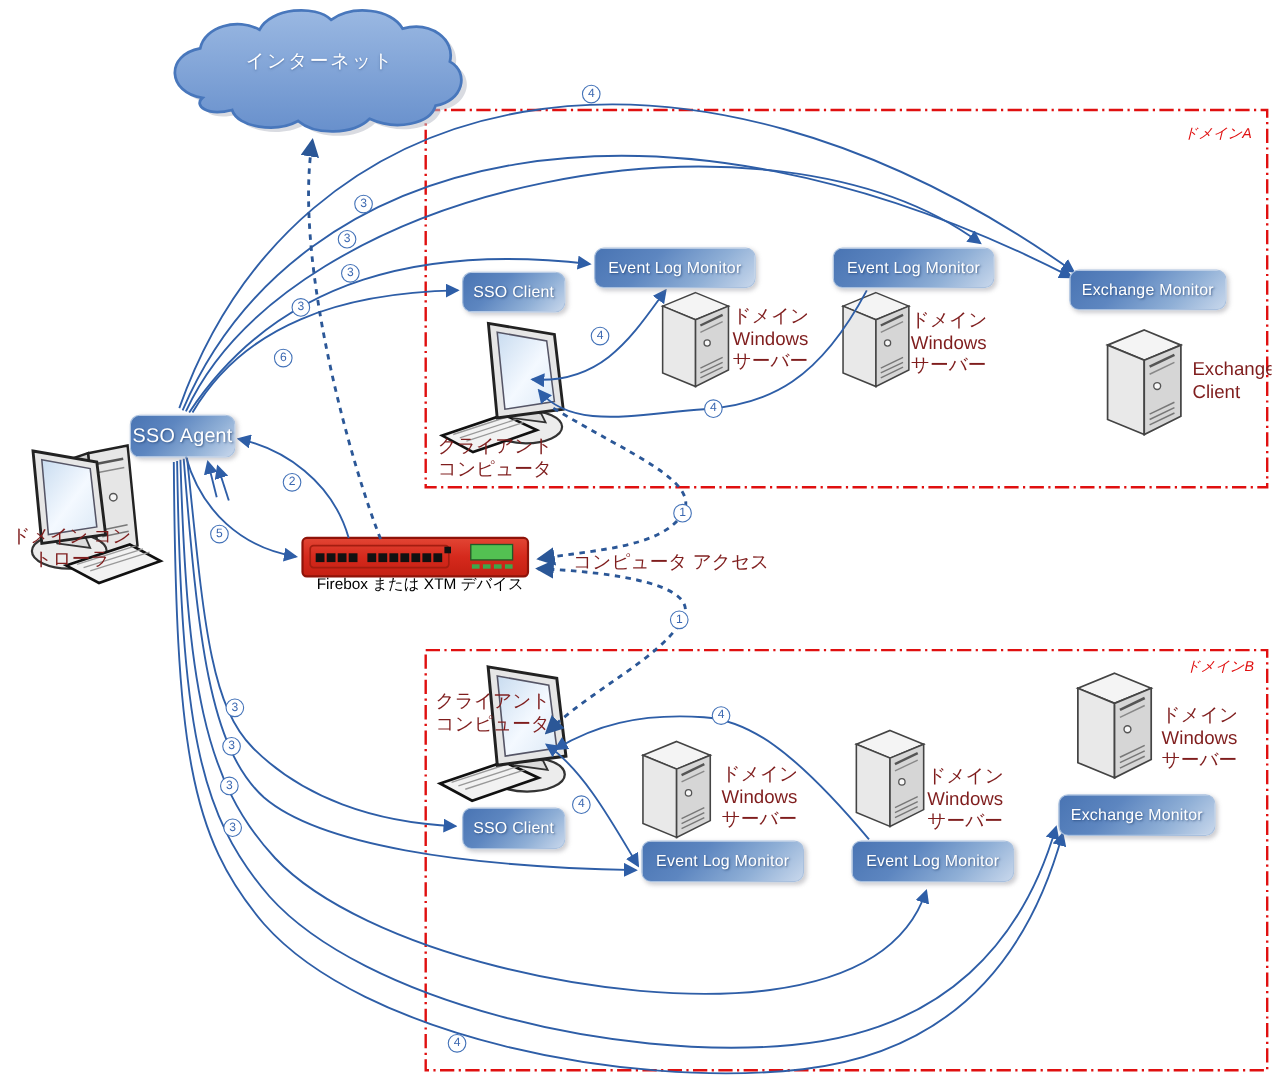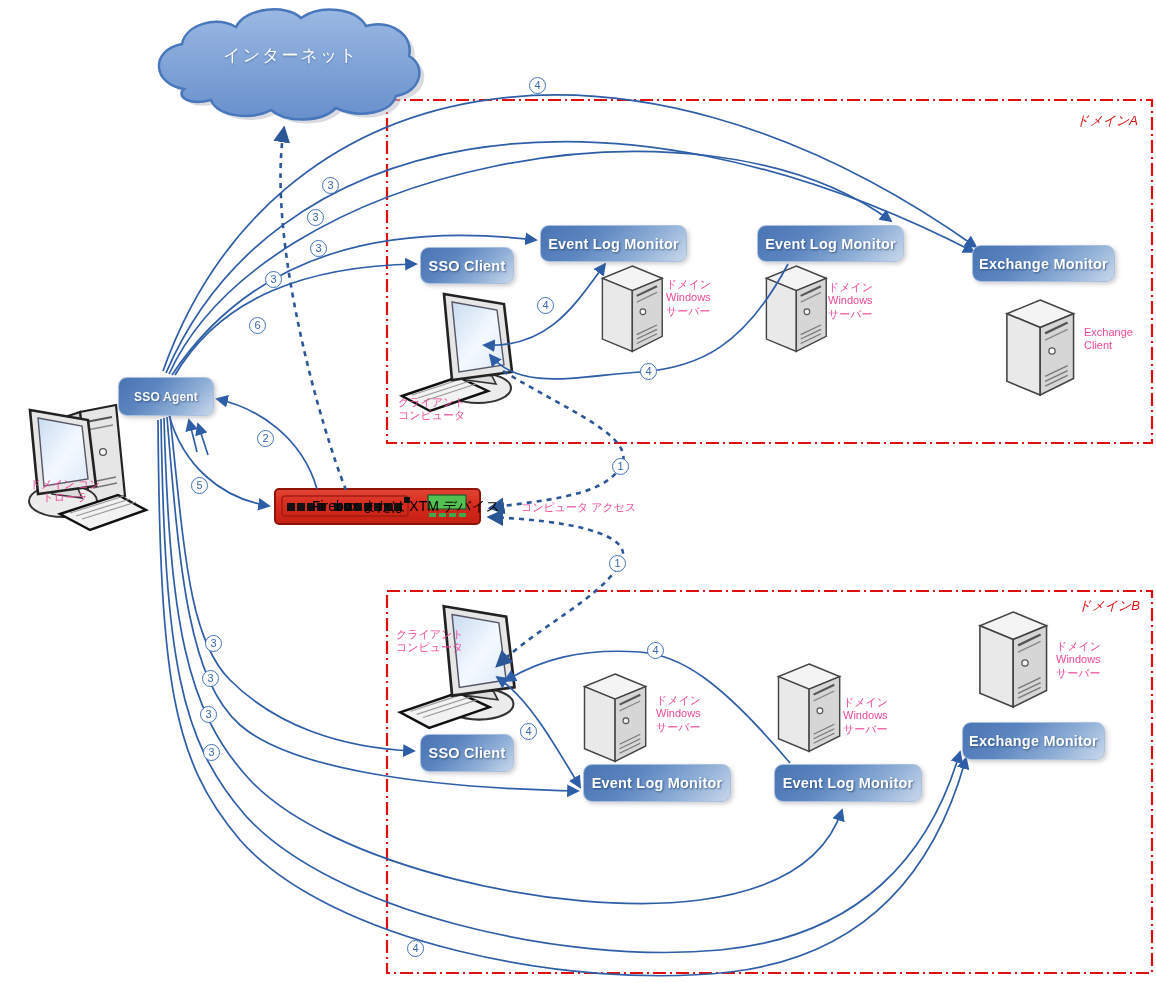--- a/index.html
+++ b/index.html
@@ -1,24 +1,24 @@
 <!DOCTYPE html>
 <html><head>
 <meta charset="utf-8">
 <style>
   html,body{margin:0;padding:0;background:#fff;}
   #stage{position:relative;width:1156px;height:983px;background:#fff;overflow:hidden;
          font-family:"Liberation Sans","DejaVu Sans",sans-serif;padding-left:40px;}
   #vector{position:absolute;left:0;top:0;}
   .btn{position:absolute;display:flex;align-items:center;justify-content:center;
-       border-radius:9px;color:#fff;font-weight:bold;font-size:14.5px;
+       border-radius:9px;color:#fff;font-weight:normal;font-size:14.5px;
        background:linear-gradient(135deg,#4974b3 0%,#5d86c0 35%,#8fafd6 70%,#c9d8ec 100%);
        border:1px solid #a9c0de;text-shadow:1px 1px 2px rgba(25,55,105,.65);
        box-shadow:2px 2px 4px rgba(130,130,140,.4);letter-spacing:.2px;text-align:right;}
-  .lbl{position:absolute;font-size:11px;color:#ec4899;line-height:1.22;white-space:pre-line;}
+  .lbl{position:absolute;font-size:17px;color:#7f1d1d;line-height:1.22;white-space:pre-line;}
   .lbl.center{text-align:center;}
   .domlbl{position:absolute;font-size:13px;color:#e01010;font-style:italic;
           width:80px;text-align:right;white-space:nowrap;}
   .cloudlbl{position:absolute;left:196px;top:44px;width:190px;text-align:center;
             color:#fff;font-size:17px;letter-spacing:2px;text-shadow:0 1px 2px rgba(40,70,120,.5);}
   .mk{position:absolute;width:17px;height:17px;border-radius:50%;background:#fff;
       border:1px solid #4372b8;color:#3a67b0;font-size:11px;line-height:15px;
       text-align:center;box-sizing:border-box;}
   .fblbl{position:absolute;font-size:14px;color:#000;width:200px;text-align:center;}
 </style>
@@ -171,21 +171,21 @@
     <path d="M 489,517 C 560,520 640,532 620,564 C 598,600 540,625 497,666" marker-start="url(#ahd)" marker-end="url(#ahd)"></path>
     <path d="M 346,490 C 322,430 266,240 284,128" marker-end="url(#ahd)"></path>
   </g>
 </svg>
 
   <div class="cloudlbl">インターネット</div>
 
   <div class="domlbl" style="left:1058px;top:112px;text-align:right;">ドメインA</div>
   <div class="domlbl" style="left:1060px;top:597px;">ドメインB</div>
 
-  <div class="btn" style="left:118px;top:377px;width:94px;height:37px;font-size:12px;">SSO Agent</div>
+  <div class="btn" style="left:118px;top:377px;width:94px;height:37px;font-size:18px;">SSO Agent</div>
   <div class="btn" style="left:420px;top:247px;width:92px;height:35px;">SSO Client</div>
   <div class="btn" style="left:540px;top:225px;width:145px;height:35px;">Event Log Monitor</div>
   <div class="btn" style="left:757px;top:225px;width:145px;height:35px;">Event Log Monitor</div>
   <div class="btn" style="left:972px;top:245px;width:141px;height:35px;">Exchange Monitor</div>
   <div class="btn" style="left:420px;top:734px;width:92px;height:36px;">SSO Client</div>
   <div class="btn" style="left:583px;top:764px;width:146px;height:36px;">Event Log Monitor</div>
   <div class="btn" style="left:774px;top:764px;width:146px;height:36px;">Event Log Monitor</div>
   <div class="btn" style="left:962px;top:722px;width:141px;height:36px;">Exchange Monitor</div>
 
   <div class="lbl center" style="left:10px;top:478px;width:110px;">ドメイン コン
@@ -204,21 +204,21 @@
 Client</div>
   <div class="lbl" style="left:656px;top:694px;">ドメイン
 Windows
 サーバー</div>
   <div class="lbl" style="left:843px;top:696px;">ドメイン
 Windows
 サーバー</div>
   <div class="lbl" style="left:1056px;top:640px;">ドメイン
 Windows
 サーバー</div>
-  <div class="fblbl" style="left:282px;top:498px;margin-left:24px;">Firebox または XTM デバイス</div>
+  <div class="fblbl" style="left:282px;top:522px;">Firebox または XTM デバイス</div>
   <div class="lbl" style="left:521px;top:501px;white-space:nowrap;">コンピュータ アクセス</div>
 
   <span class="mk" style="left:529px;top:77px;">4</span>
   <span class="mk" style="left:322px;top:177px;">3</span>
   <span class="mk" style="left:307px;top:209px;">3</span>
   <span class="mk" style="left:310px;top:240px;">3</span>
   <span class="mk" style="left:265px;top:271px;">3</span>
   <span class="mk" style="left:537px;top:297px;">4</span>
   <span class="mk" style="left:640px;top:363px;">4</span>
   <span class="mk" style="left:249px;top:317px;">6</span>

